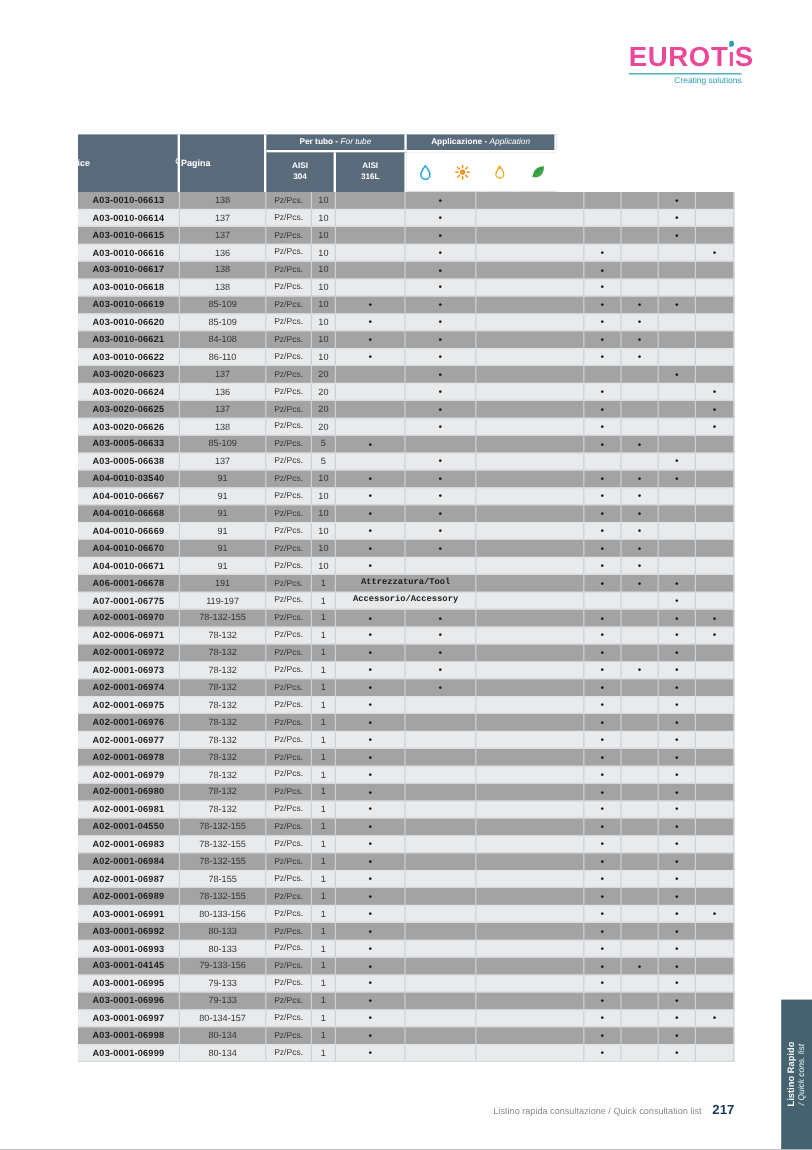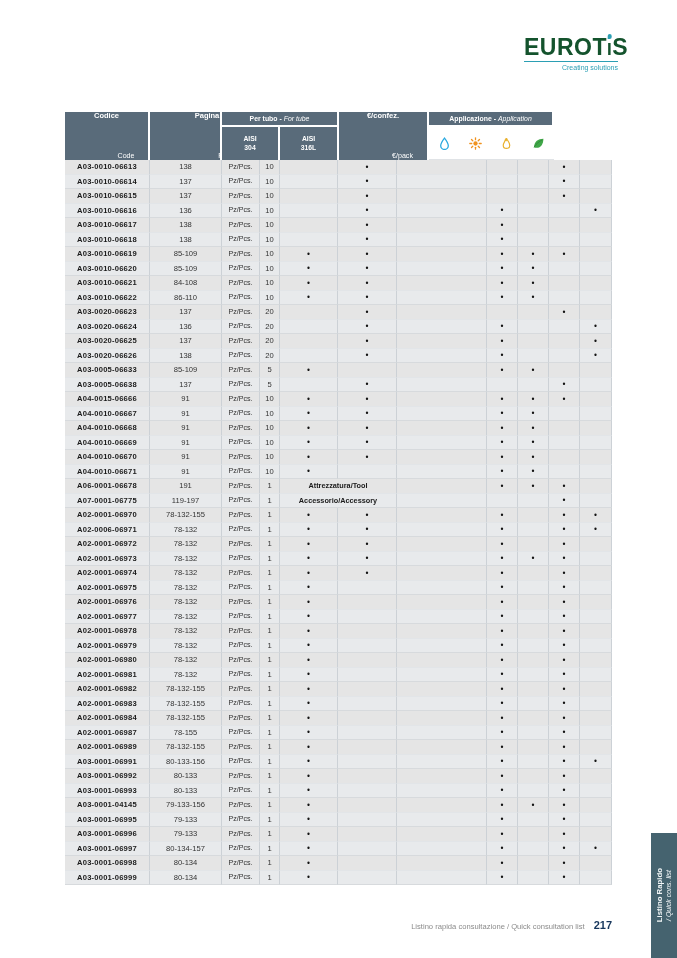--- a/index.html
+++ b/index.html
@@ -1,31 +1,31 @@
 <!DOCTYPE html>
 <html><head>
 <meta charset="utf-8">
 <style>
   html,body{margin:0;padding:0;background:#9a9a9a;}
   .page{position:relative;width:677px;height:958px;background:#ffffff;overflow:hidden;
         font-family:"Liberation Sans",sans-serif;}
 
   
   .logo{position:absolute;top:36px;right:59px;width:94px;text-align:right;}
-  .logo-word{font-weight:bold;font-size:23px;color:#14532d;letter-spacing:.5px;line-height:1;white-space:nowrap;}
+  .logo-word{font-weight:bold;font-size:23px;color:#ec4899;letter-spacing:.5px;line-height:1;white-space:nowrap;}
   .logo-i{position:relative;display:inline-block;}
   .logo-i .ibody{font-size:17px;}
   .i-dot{position:absolute;top:-2px;left:50%;transform:translateX(-50%);
          width:4.6px;height:4.6px;background:#2b9fb4;border-radius:50% 50% 50% 0;}
   .logo-rule{border-top:1.5px solid #2b9fb4;margin-top:2px;}
   .logo-tagline{color:#2b9fb4;font-size:7px;margin-top:1.5px;}
 
   
   .thead{position:absolute;left:65px;top:112px;width:547px;display:flex;}
-  .hcell{background:#596b7a;color:#fff;display:flex;flex-direction:column;align-items:center;
+  .hcell{background:#596b7a;color:#fff;display:flex;align-items:center;
          justify-content:center;box-sizing:border-box;border-right:2px solid #fff;height:48px;line-height:1.3;gap:32px;}
   .hcell .l1{font-size:7.5px;font-weight:bold;}
   .hcell .l2{font-size:7.1px;margin-left:39px;}
   .h-code{width:85px;} .h-page{width:72px;padding-left:44px;} .h-metri{width:58px;} .h-price{width:90px;}
   .h-group{display:flex;flex-direction:column;}
   .h-bar{background:#596b7a;color:#fff;font-size:6.9px;height:15px;display:flex;align-items:center;
          justify-content:center;box-sizing:border-box;border-right:2px solid #fff;border-bottom:2px solid #fff;gap:2px;}
   .h-bar .it{font-style:italic;}
   .h-bar .b{font-weight:bold;}
   .h-tubo-bar{width:117px;} .h-app-bar{width:125px;}
@@ -33,32 +33,32 @@
   .h-aisi{background:#596b7a;color:#fff;display:flex;flex-direction:column;align-items:center;
           justify-content:center;font-size:6.8px;font-weight:bold;box-sizing:border-box;
           border-right:2px solid #fff;line-height:1.25;}
   .h-304{width:58px;} .h-316{width:59px;}
   .h-icons{display:flex;height:33px;background:#fff;}
   .icon-cell{display:flex;align-items:center;justify-content:center;box-sizing:border-box;border-bottom:1px solid #e0e3e6;}
   .ic-1,.ic-2,.ic-3{width:31px;} .ic-4{width:32px;}
 
   
   .tbody{position:absolute;left:65px;top:160px;width:547px;}
-  .trow{display:flex;height:14.5px;background:#e5e5e5;}
+  .trow{display:flex;height:14.5px;background:#a3a3a3;}
   .trow.alt{background:#e8eaec;}
   .tcell{box-sizing:border-box;border-right:1px solid #ccd1d6;border-bottom:1px solid #e2e5e8;
          display:flex;align-items:center;justify-content:center;font-size:7.6px;color:#333;
          overflow:hidden;white-space:nowrap;}
   .trow.alt .tcell{border-bottom-color:#d7dadd;}
   .c-code{width:85px;font-weight:bold;color:#1b1b1b;letter-spacing:.2px;}
   .c-page{width:72px;}
   .c-unit{width:38px;font-size:7.1px;}
   .c-qty{width:20px;}
   .c-304{width:58px;} .c-316{width:59px;}
-  .c-span{width:117px;font-weight:bold;color:#1a1a1a;font-size:7.3px;}
+  .c-span{width:117px;font-weight:bold;color:#1a1a1a;font-size:7.3px;font-family:Liberation Mono, monospace;}
   .c-price{width:90px;}
   .c-app{width:31px;} .c-app-last{width:32px;}
   .c-304,.c-316,.c-app,.c-app-last{font-size:8.5px;color:#141414;line-height:1;}
 
   
   .footer{position:absolute;top:919px;right:65px;display:flex;align-items:baseline;gap:9px;text-align:center;}
   .footer-caption{color:#8b8b8b;font-size:7.6px;}
   .footer-page{color:#16365c;font-size:11px;font-weight:bold;}
 
   
@@ -96,24 +96,20 @@
       <div class="h-sub">
         <div class="h-aisi h-304">
           <span>AISI</span>
           <span>304</span>
         </div>
         <div class="h-aisi h-316">
           <span>AISI</span>
           <span>316L</span>
         </div>
       </div>
-    </div>
-    <div class="hcell h-price">
-      <span class="l1">€/confez.</span>
-      <span class="l2">€/pack</span>
     </div>
     <div class="h-group">
       <div class="h-bar h-app-bar">
         <span class="b">Applicazione -</span>
         <span class="it">Application</span>
       </div>
       <div class="h-icons">
         <div class="icon-cell ic-1">
           <svg width="11" height="13" viewBox="0 0 20 24">
               <path d="M10 2 C10 2 3 11 3 16 a7 7 0 0 0 14 0 C17 11 10 2 10 2 Z" fill="none" stroke="#2aa9e0" stroke-width="2.4"></path>
@@ -352,21 +348,21 @@
         <div class="tcell c-qty">5</div>
         <div class="tcell c-304"></div>
         <div class="tcell c-316">•</div>
         <div class="tcell c-price"></div>
         <div class="tcell c-app"></div>
         <div class="tcell c-app"></div>
         <div class="tcell c-app">•</div>
         <div class="tcell c-app-last"></div>
       </div>
       <div class="trow">
-        <div class="tcell c-code">A04-0015-06666</div>
+        <div class="tcell c-code">A04-0010-03540</div>
         <div class="tcell c-page">91</div>
         <div class="tcell c-unit">Pz/Pcs.</div>
         <div class="tcell c-qty">10</div>
         <div class="tcell c-304">•</div>
         <div class="tcell c-316">•</div>
         <div class="tcell c-price"></div>
         <div class="tcell c-app">•</div>
         <div class="tcell c-app">•</div>
         <div class="tcell c-app">•</div>
         <div class="tcell c-app-last"></div>
@@ -610,21 +606,21 @@
         <div class="tcell c-qty">1</div>
         <div class="tcell c-304">•</div>
         <div class="tcell c-316"></div>
         <div class="tcell c-price"></div>
         <div class="tcell c-app">•</div>
         <div class="tcell c-app"></div>
         <div class="tcell c-app">•</div>
         <div class="tcell c-app-last"></div>
       </div>
       <div class="trow">
-        <div class="tcell c-code">A02-0001-06982</div>
+        <div class="tcell c-code">A02-0001-04550</div>
         <div class="tcell c-page">78-132-155</div>
         <div class="tcell c-unit">Pz/Pcs.</div>
         <div class="tcell c-qty">1</div>
         <div class="tcell c-304">•</div>
         <div class="tcell c-316"></div>
         <div class="tcell c-price"></div>
         <div class="tcell c-app">•</div>
         <div class="tcell c-app"></div>
         <div class="tcell c-app">•</div>
         <div class="tcell c-app-last"></div>

